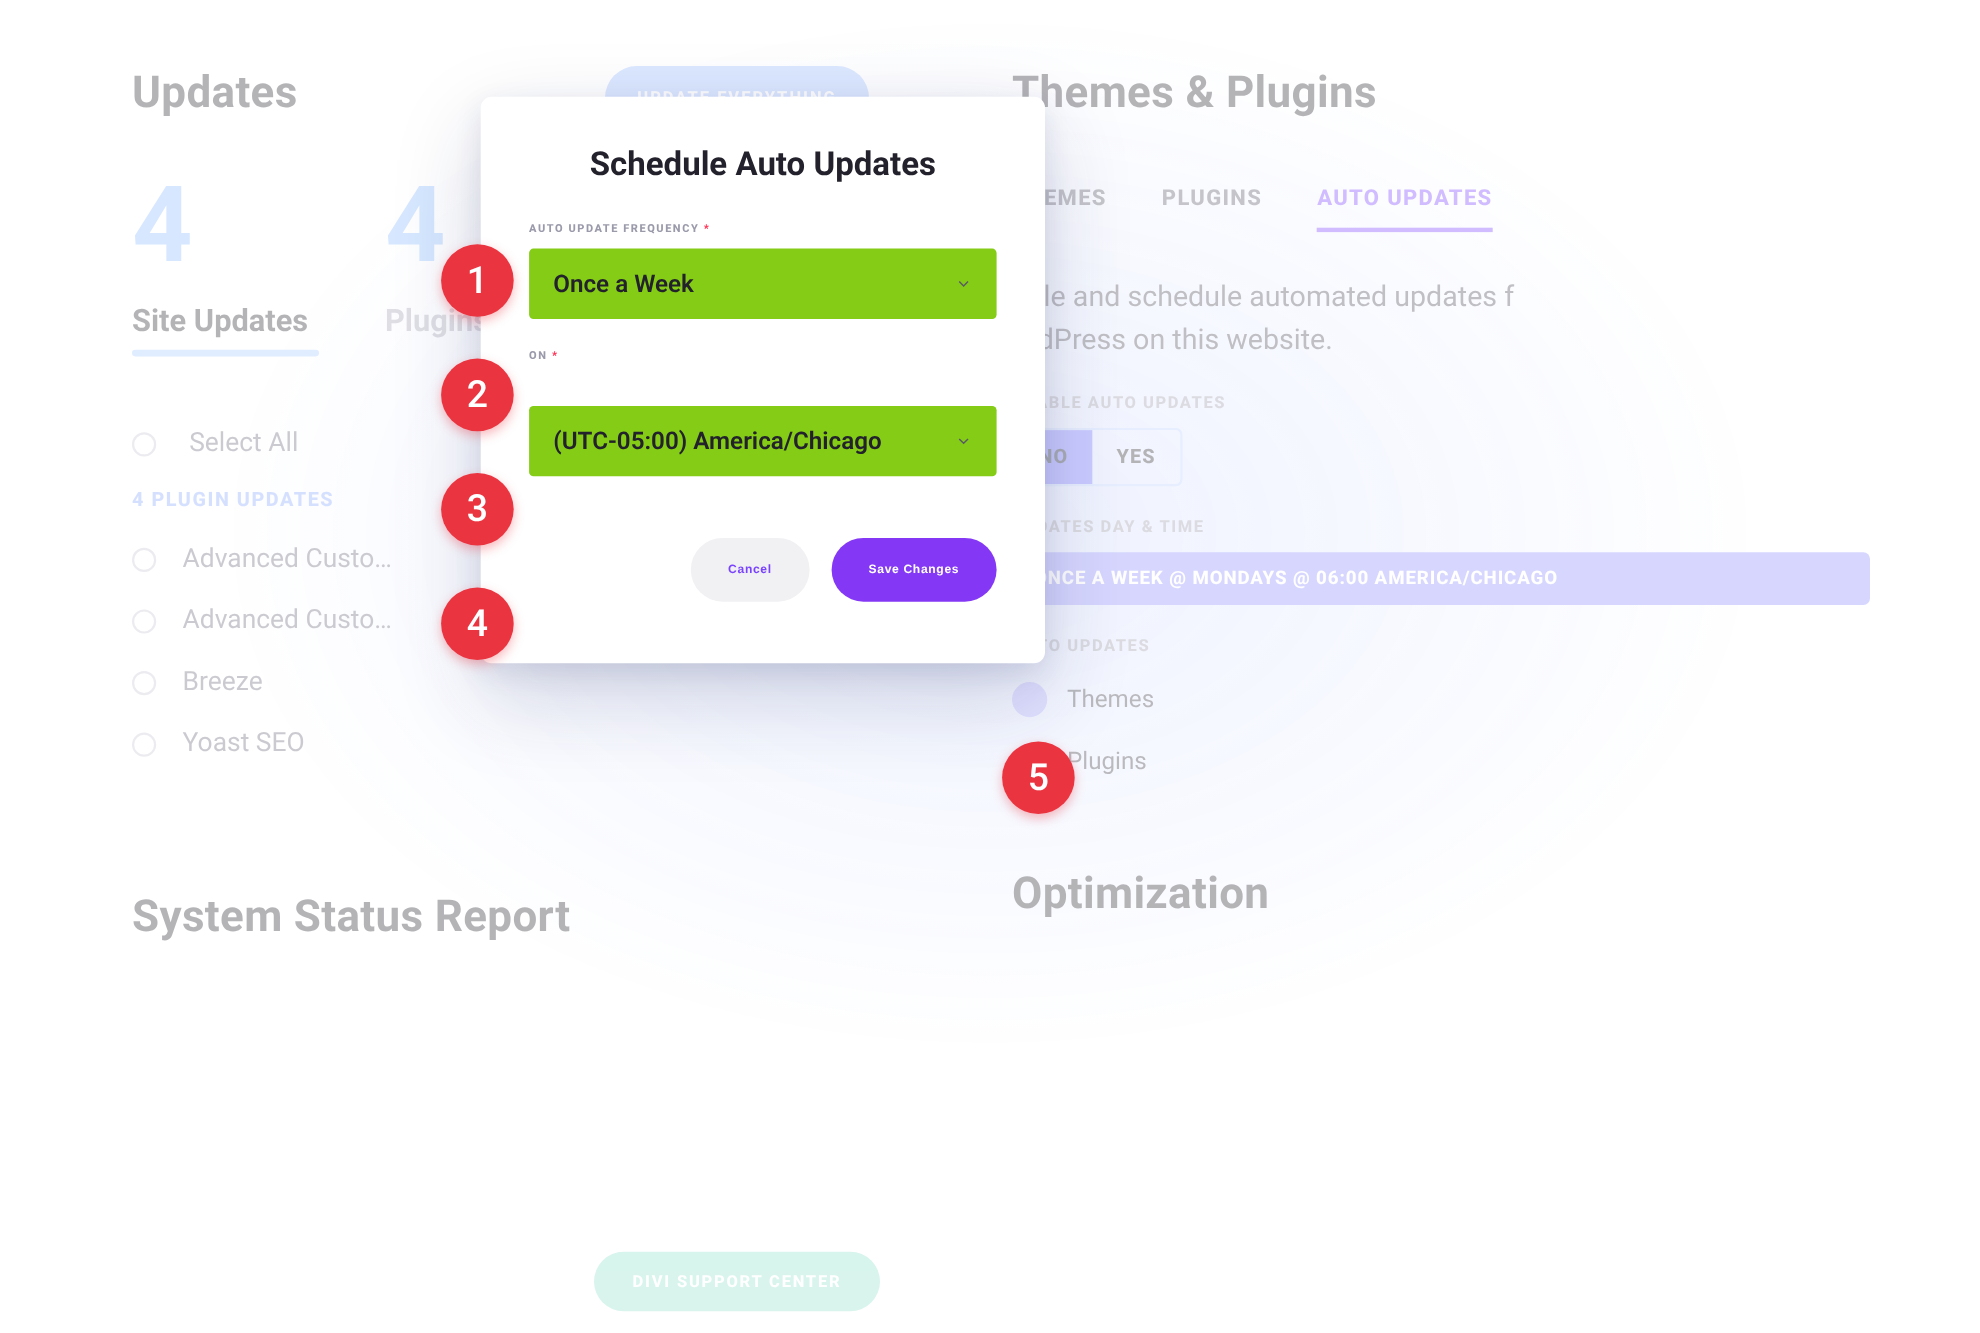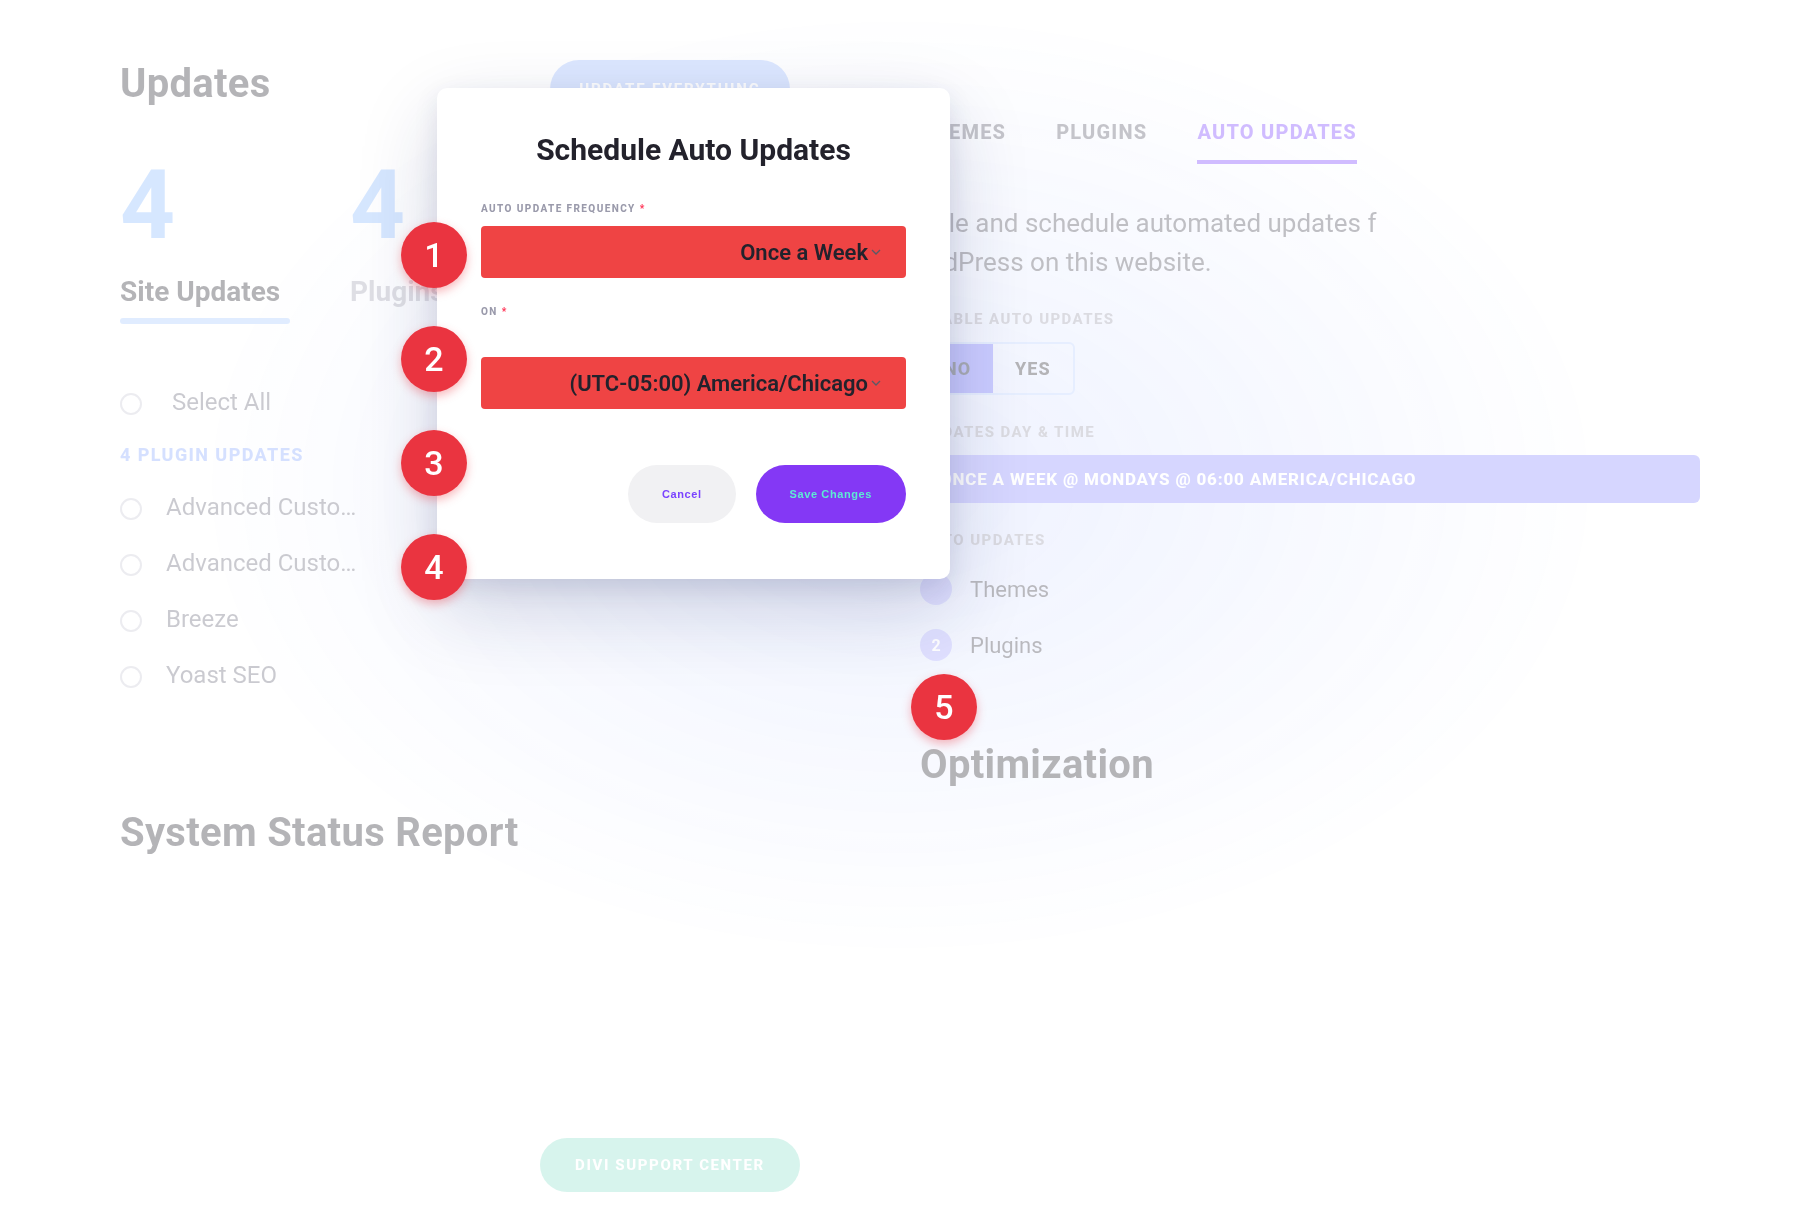--- a/index.html
+++ b/index.html
@@ -127,26 +127,26 @@
     font-size: 10px;
     font-weight: 800;
     letter-spacing: 1.4px;
     color: #9a9aab;
     text-transform: uppercase;
     margin-bottom: 12px;
   }
   .fgroup .lbl .req { color: #ff3355; margin-left: 4px; }
   .select {
     width: 100%;
-    height: 52px;
-    background: #ef4444;
+    height: 64px;
+    background: #84cc16;
     border-radius: 4px;
     display: flex;
     align-items: center;
-    justify-content: flex-end;
+    justify-content: space-between;
     padding: 0 22px;
     cursor: pointer;
   }
   .select .val { font-size: 22px; font-weight: 600; color: #23222c; }
   .select .chev svg { width: 16px; height: 16px; display: block; }
   .select .chev svg path { stroke: #5a5a66; stroke-width: 2; fill: none; }
 
   .actions { display: flex; gap: 20px; justify-content: flex-end; margin-top: 56px; }
   .btn {
     height: 58px;
@@ -155,21 +155,21 @@
     display: inline-flex;
     align-items: center;
     justify-content: center;
     font-size: 11px;
     font-weight: 800;
     letter-spacing: 0.6px;
     cursor: pointer;
     border: none;
   }
   .btn.cancel { background: #f1f1f3; color: #7a43ff; }
-  .btn.save   { background: #8438f5; color: #5eead4; }
+  .btn.save   { background: #8438f5; color: #ffffff; }
 
   
   .badge {
     position: absolute;
     width: 66px; height: 66px;
     border-radius: 50%;
     background: #ea3440;
     color: #fff;
     font-size: 34px;
     font-weight: 500;
@@ -215,20 +215,21 @@
       <div class="item"><span class="dot"></span><span>Breeze</span></div>
       <div class="item"><span class="dot"></span><span>Yoast SEO</span></div>
     </div>
 
     <h1 style="margin-top:120px;">System Status Report</h1>
   </div>
 
   <div class="update-btn">UPDATE EVERYTHING</div>
 
   <div class="col right">
+    <h1>Themes &amp; Plugins</h1>
     <div class="right-tabs">
       <span class="tab">THEMES</span>
       <span class="tab">PLUGINS</span>
       <span class="tab active">AUTO UPDATES</span>
     </div>
     <div class="desc">
       <span>able and schedule automated updates f</span><br>
       <span>ordPress on this website.</span>
     </div>
     <div class="field-lbl">ENABLE AUTO UPDATES</div>

